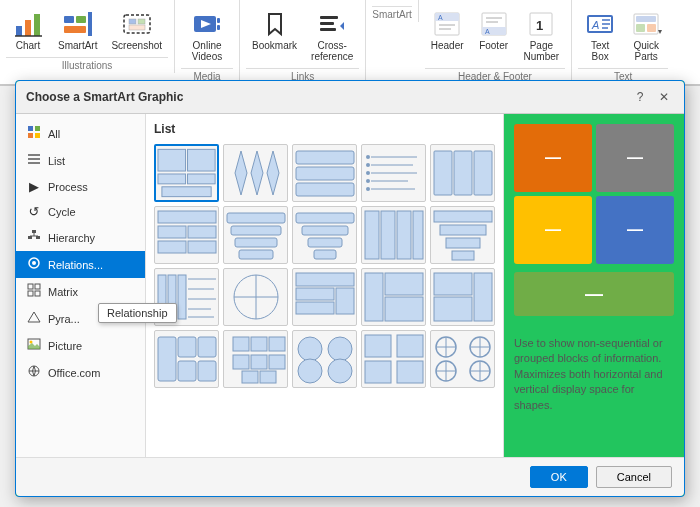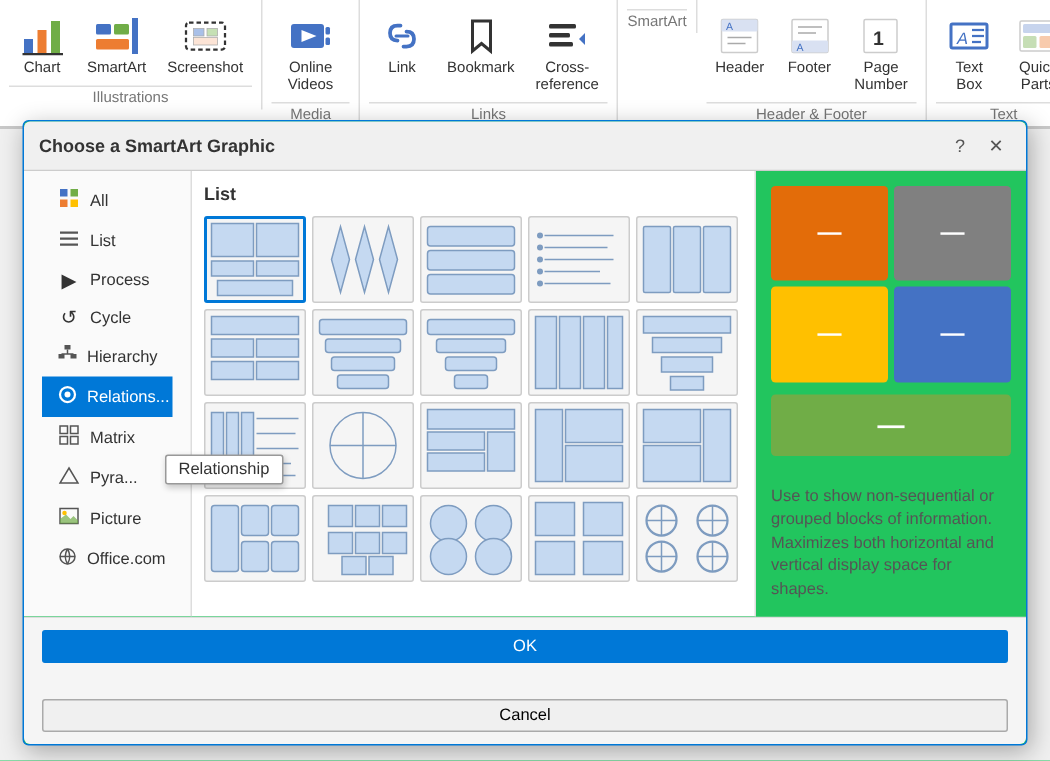--- a/index.html
+++ b/index.html
@@ -16,42 +16,42 @@
 
     
     .dialog-overlay { position: absolute; top: 80px; left: 15px; right: 15px; bottom: 10px; background: #22c55e; border: 1px solid #0078d7; border-radius: 4px; box-shadow: 2px 4px 16px rgba(0,0,0,0.3); display: flex; flex-direction: column; }
     .dialog-titlebar { background: #f0f0f0; border-bottom: 1px solid #ccc; padding: 6px 10px; display: flex; align-items: center; justify-content: space-between; border-radius: 4px 4px 0 0; }
     .dialog-title { font-size: 12px; font-weight: 600; color: #333; }
     .dialog-controls { display: flex; gap: 4px; }
     .dialog-btn { width: 20px; height: 20px; display: flex; align-items: center; justify-content: center; cursor: pointer; border-radius: 2px; font-size: 12px; color: #555; }
     .dialog-body { display: flex; flex: 1; overflow: hidden; }
 
     
-    .left-panel { width: 112px; border-right: 1px solid #ddd; padding: 6px 12px; background: #fafafa; }
+    .left-panel { width: 130px; border-right: 1px solid #ddd; padding: 6px 0; background: #fafafa; }
     .left-item { padding: 5px 10px; cursor: pointer; display: flex; align-items: center; gap: 6px; font-size: 11px; color: #333; }
     .left-item.active { background: #0078d7; color: #fff; }
     .left-item .cat-icon { font-size: 13px; width: 16px; text-align: center; }
 
     
     .center-panel { flex: 1; overflow-y: auto; padding: 8px; background: #fff; border-right: 1px solid #ddd; }
     .center-panel-title { font-size: 12px; font-weight: 600; color: #333; margin-bottom: 8px; }
     .grid-row { display: flex; gap: 4px; margin-bottom: 4px; }
     .grid-cell { width: 68px; height: 58px; border: 1px solid #ccc; border-radius: 2px; cursor: pointer; display: flex; align-items: center; justify-content: center; overflow: hidden; background: #f5f5f5; }
     .grid-cell.selected { border: 2px solid #0078d7; }
     .grid-cell svg { width: 62px; height: 52px; }
 
     
     .right-panel { width: 180px; padding: 10px; display: flex; flex-direction: column; gap: 8px; }
     .preview-grid { display: grid; grid-template-columns: 1fr 1fr; grid-template-rows: 1fr 1fr; gap: 4px; height: 140px; }
     .preview-cell { border-radius: 3px; display: flex; align-items: center; justify-content: center; }
     .preview-name { font-size: 12px; font-weight: 600; color: #333; margin-top: 4px; }
     .preview-desc { font-size: 11px; color: #555; line-height: 1.4; margin-top: 12px; }
 
     
-    .dialog-footer { border-top: 1px solid #ddd; padding: 8px 12px; display: flex; justify-content: flex-end; gap: 24px; background: #f5f5f5; border-radius: 0 0 4px 4px; flex-direction: column; }
+    .dialog-footer { border-top: 1px solid #ddd; padding: 8px 12px; display: flex; justify-content: flex-end; gap: 8px; background: #f5f5f5; border-radius: 0 0 4px 4px; }
     .footer-btn { padding: 4px 20px; font-size: 11px; border: 1px solid #aaa; border-radius: 2px; cursor: pointer; background: #f0f0f0; }
     .footer-btn.primary { background: #0078d7; color: #fff; border-color: #0078d7; }
 
     
     .tooltip { position: absolute; background: #fff; border: 1px solid #999; border-radius: 2px; padding: 3px 8px; font-size: 11px; color: #333; box-shadow: 1px 2px 4px rgba(0,0,0,0.2); white-space: nowrap; z-index: 100; }
 
     
     .center-panel::-webkit-scrollbar { width: 8px; }
     .center-panel::-webkit-scrollbar-track { background: #f0f0f0; }
     .center-panel::-webkit-scrollbar-thumb { background: #bbb; border-radius: 4px; }
@@ -117,30 +117,20 @@
             </svg>
           </div>
           <div class="label">Online<br>Videos</div>
         </div>
       </div>
       <div class="ribbon-section-name">Media</div>
     </div>
 
     <div class="ribbon-section-wrap">
       <div class="ribbon-section-items">
-        <div class="ribbon-item">
-          <div class="icon">
-            <svg width="32" height="32" viewBox="0 0 32 32">
-              <path d="M13 19 Q8 19 8 14 Q8 9 13 9 L15 9" stroke="#4472c4" stroke-width="2.5" fill="none" stroke-linecap="round"></path>
-              <path d="M19 13 Q24 13 24 18 Q24 23 19 23 L17 23" stroke="#4472c4" stroke-width="2.5" fill="none" stroke-linecap="round"></path>
-              <line x1="12" y1="16" x2="20" y2="16" stroke="#4472c4" stroke-width="2" stroke-linecap="round"></line>
-            </svg>
-          </div>
-          <div class="label">Link</div>
-        </div>
         <div class="ribbon-item">
           <div class="icon">
             <svg width="32" height="32" viewBox="0 0 32 32">
               <path d="M10 6 L22 6 L22 26 L16 21 L10 26 Z" fill="none" stroke="#333" stroke-width="2"></path>
             </svg>
           </div>
           <div class="label">Bookmark</div>
         </div>
         <div class="ribbon-item" style="min-width:52px;">
           <div class="icon">

